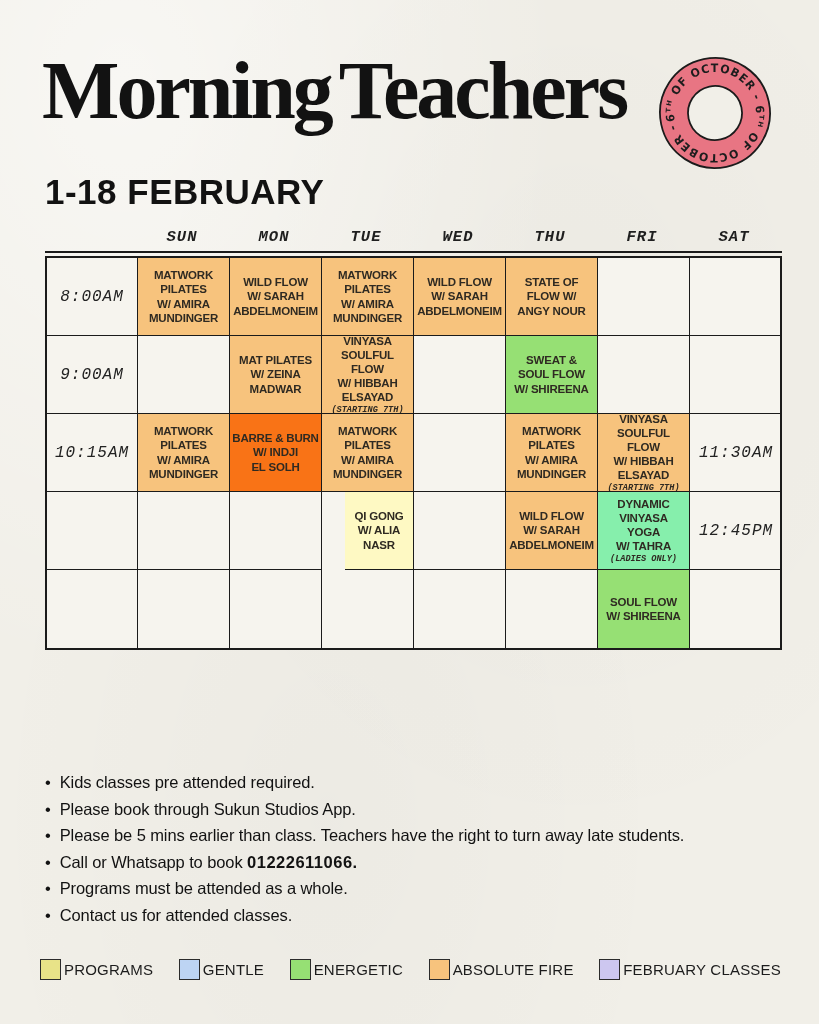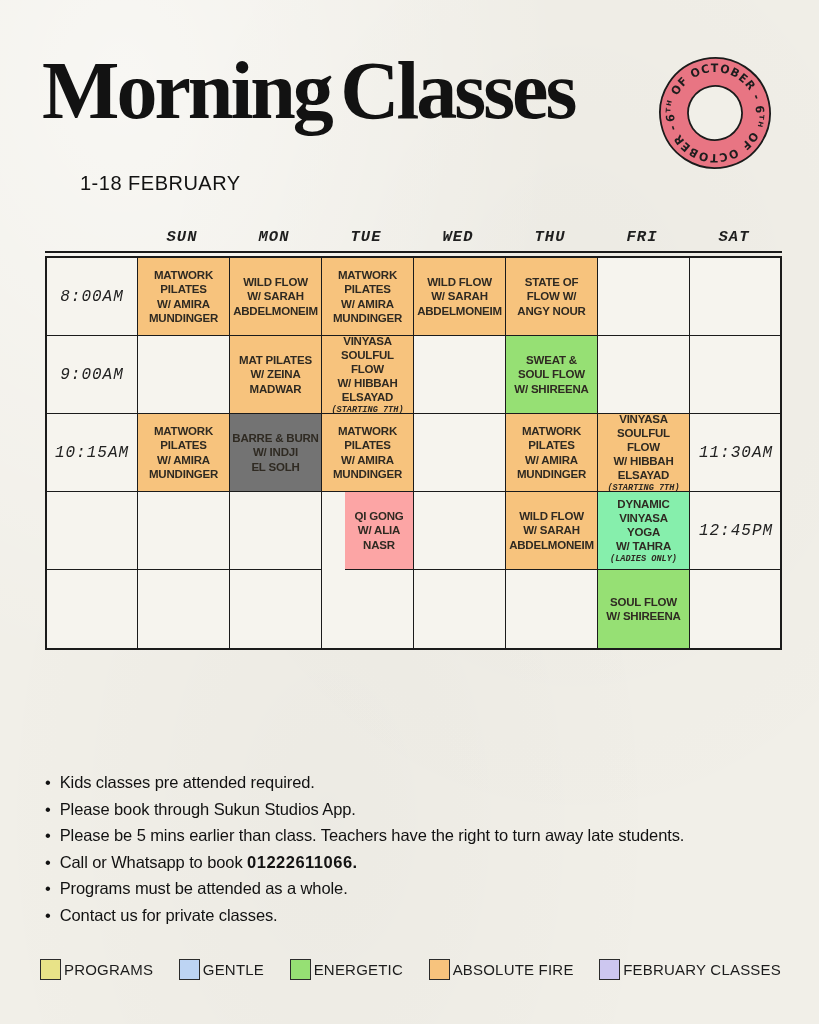--- a/index.html
+++ b/index.html
@@ -15,21 +15,21 @@
     overflow: hidden; color: var(--ink);
   }
   .title {
     position: absolute; left: 42px; top: 44px;
     font-family: "Liberation Serif", serif; font-weight: bold;
     font-size: 82px; line-height: 1.15; letter-spacing: -3px; word-spacing: -8px;
     color: #121212; white-space: nowrap;
   }
   .subtitle {
     position: absolute; left: 45px; top: 172px;
-    font-size: 20px; font-weight: 400; letter-spacing: 0.5px; color: #121212; margin-left: 35px;
+    font-size: 35px; font-weight: 700; letter-spacing: 0.5px; color: #121212;
   }
   .badge { position: absolute; left: 657px; top: 55px; width: 116px; height: 116px; transform: rotate(-12deg); }
   .badge text {
     font-family: "DejaVu Sans", sans-serif; font-size: 11.5px; font-weight: bold;
     letter-spacing: 1px; fill: #1d1d1d;
   }
   .day-header-row {
     position: absolute; left: 45px; top: 228px; width: 737px; height: 25px;
     display: grid; grid-template-columns: 91px repeat(7, 92px);
     border-bottom: 2px solid var(--ink); align-items: end; padding-bottom: 15px;
@@ -78,21 +78,21 @@
   }
   .legend-item { display: flex; align-items: center; gap: 3px; }
   .legend-swatch { width: 21px; height: 21px; border: 1.5px solid #2b2b2b; flex: none; }
   .legend-label { font-size: 15px; letter-spacing: 0.2px; color: #1c1c1c; }
 </style>
 </head>
 <body>
 
 <div class="poster">
 
-  <h1 class="title">Morning Classes</h1>
+  <h1 class="title">Morning Teachers</h1>
 
   <svg class="badge" viewBox="0 0 116 116" width="116" height="116">
     <circle cx="58" cy="58" r="55" stroke="#1b1b1b" stroke-width="1.8" fill="#e87583"></circle>
     <circle cx="58" cy="58" r="27" fill="#f1efe8" stroke="#1b1b1b" stroke-width="1.8"></circle>
     <path id="badge-text-path" fill="none" d="M 17 58 a 41 41 0 1 1 82 0 a 41 41 0 1 1 -82 0"></path>
     <text><textPath href="#badge-text-path" xlink:href="#badge-text-path" textLength="255" lengthAdjust="spacingAndGlyphs"> 6ᵀᴴ OF OCTOBER - 6ᵀᴴ OF OCTOBER -</textPath></text>
   </svg>
 
   <div class="subtitle">1-18 FEBRUARY</div>
 
@@ -161,21 +161,21 @@
       </div>
       <div class="cell class-cell"></div>
       <div class="cell class-cell"></div>
       <div class="cell time-cell">10:15AM</div>
       <div class="cell class-cell" style="background: rgb(247, 195, 125);">
         <div class="class-text">MATWORK
 PILATES
 W/ AMIRA
 MUNDINGER</div>
       </div>
-      <div class="cell class-cell" style="background: #737373;">
+      <div class="cell class-cell" style="background: #f97316;">
         <div class="class-text">BARRE &amp; BURN
 W/ INDJI
 EL SOLH</div>
       </div>
       <div class="cell class-cell" style="background: rgb(247, 195, 125);">
         <div class="class-text">MATWORK
 PILATES
 W/ AMIRA
 MUNDINGER</div>
       </div>
@@ -191,21 +191,21 @@
 SOULFUL
 FLOW
 W/ HIBBAH
 ELSAYAD</div>
         <div class="class-note">(STARTING 7TH)</div>
       </div>
       <div class="cell time-cell">11:30AM</div>
       <div class="cell class-cell"></div>
       <div class="cell class-cell"></div>
       <div class="cell class-cell"></div>
-      <div class="cell class-cell" style="background: #fca5a5; margin-left: 23px;">
+      <div class="cell class-cell" style="background: #fef9c3; margin-left: 23px;">
         <div class="class-text">QI GONG
 W/ ALIA
 NASR</div>
       </div>
       <div class="cell class-cell"></div>
       <div class="cell class-cell" style="background: rgb(247, 195, 125);">
         <div class="class-text">WILD FLOW
 W/ SARAH
 ABDELMONEIM</div>
       </div>
@@ -228,21 +228,21 @@
 W/ SHIREENA</div>
       </div>
     </div>
 
   <ul class="notes">
       <li><span>Kids classes pre attended required.</span></li>
       <li><span>Please book through Sukun Studios App.</span></li>
       <li><span>Please be 5 mins earlier than class. Teachers have the right to turn away late students.</span></li>
       <li><span>Call or Whatsapp to book </span><b>01222611066.</b></li>
       <li><span>Programs must be attended as a whole.</span></li>
-      <li><span>Contact us for private classes.</span></li>
+      <li><span>Contact us for attended classes.</span></li>
     </ul>
 
   <div class="legend">
       <div class="legend-item">
         <div class="legend-swatch" style="background: rgb(232, 227, 136);"></div>
         <div class="legend-label">PROGRAMS</div>
       </div>
       <div class="legend-item">
         <div class="legend-swatch" style="background: rgb(189, 212, 243);"></div>
         <div class="legend-label">GENTLE</div>

